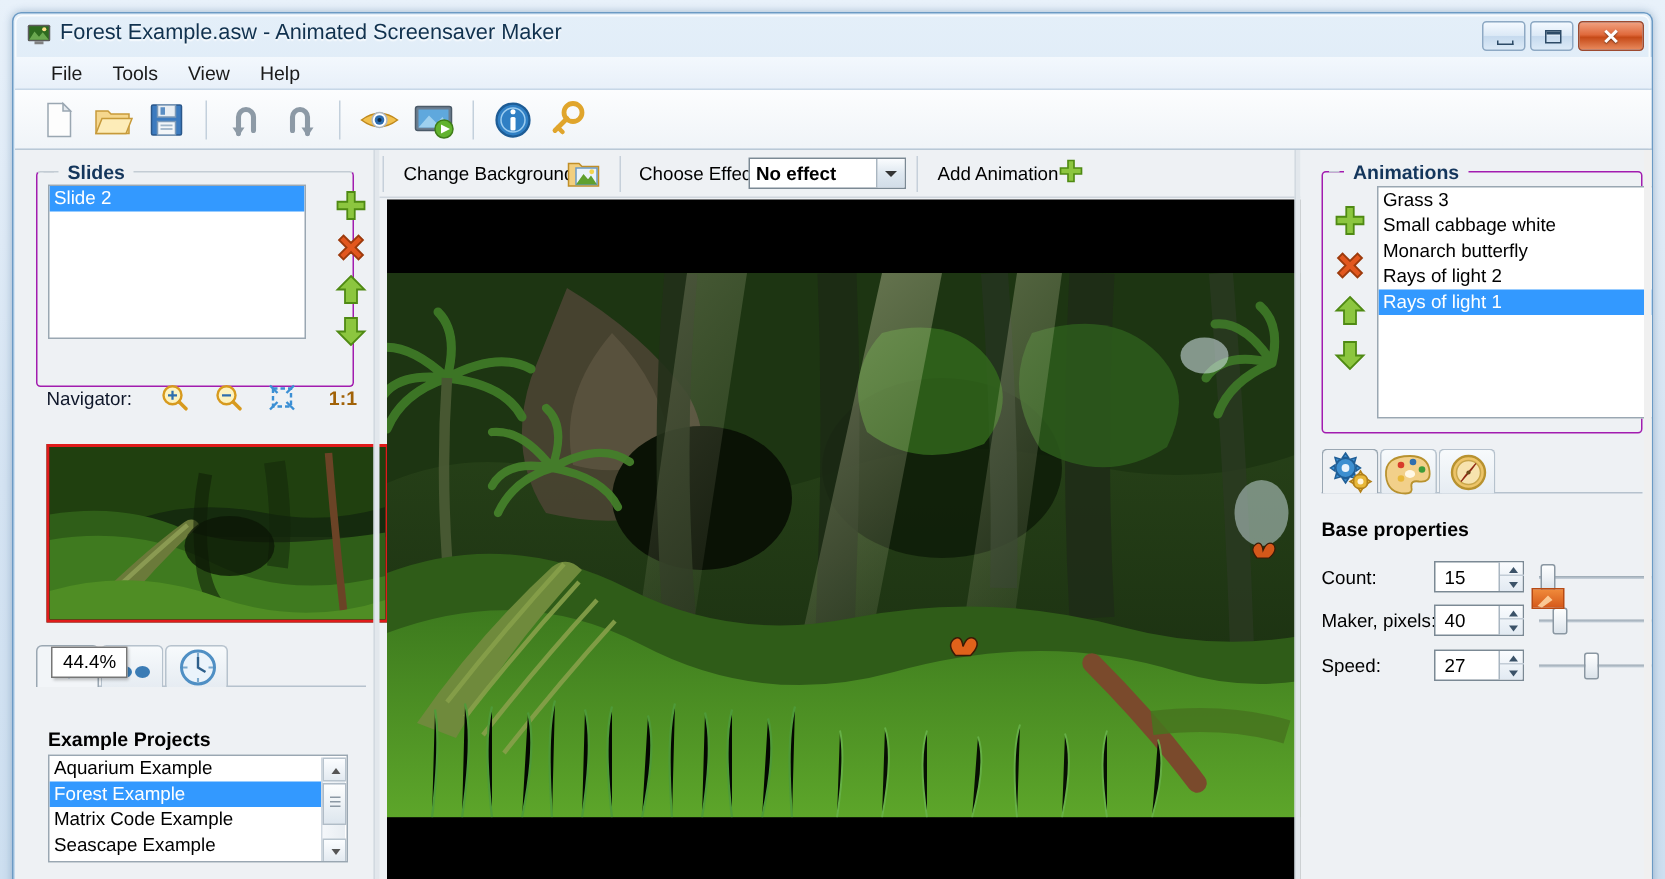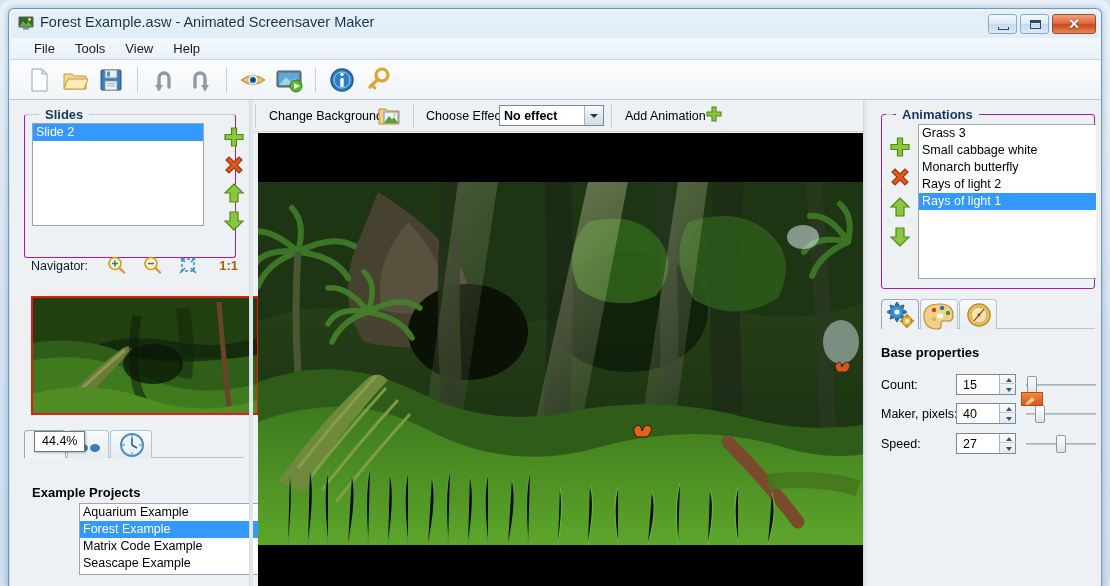--- a/index.html
+++ b/index.html
@@ -7,21 +7,20 @@
     margin: 0; padding: 0;
     width: 1110px; height: 586px;
     overflow: hidden;
     font-family: "Liberation Sans", sans-serif;
     background: #d6e3f0;
   }
   #app {
     position: relative;
     width: 1110px; height: 586px;
     background: linear-gradient(180deg,#e8f1fa 0%, #d4e3f2 55%, #cddff0 100%);
-    border-radius: 11px;
   }
 
   
   .win-frame {
     position: absolute;
     left: 8px; top: 8px;
     width: 1094px; height: 586px;
     border: 1px solid #6b9ac4;
     border-bottom: none;
     border-radius: 6px 6px 0 0;
@@ -172,21 +171,21 @@
   .tooltip {
     position: absolute; left: 24px; top: 331px;
     background: #fff; border: 1px solid #767676;
     font-size: 12.5px; color:#000;
     padding: 2px 7px 3px 7px;
     box-shadow: 1px 1px 2px rgba(0,0,0,.25);
     z-index: 60;
   }
 
   .ex-title { position:absolute; left:22px; top:385px; font-size:13px; font-weight:bold; color:#000; }
-  .ex-list { left: 22px; top: 403px; width: 200px; height: 72px; margin-left: 47px; }
+  .ex-list { left: 22px; top: 403px; width: 200px; height: 72px; }
   .ex-scroll {
     position:absolute; right:1px; top:1px; width:16px; height:70px;
     background: linear-gradient(90deg,#f4f7fa,#e8edf2);
     border-left:1px solid #cfd8e0;
   }
   .sb-arrow {
     position:absolute; left:0; width:16px; height:16px;
     background: linear-gradient(180deg,#fbfdff,#e3eaf1);
     border:1px solid #b8c4ce;
   }

